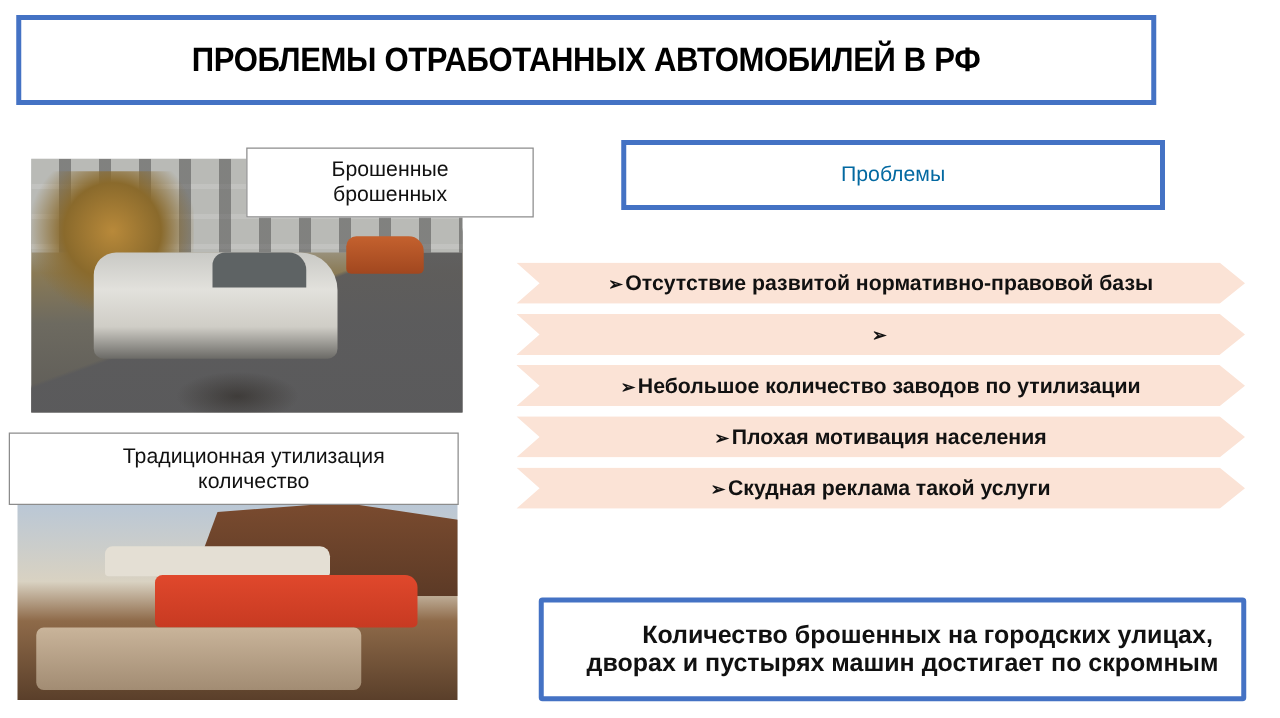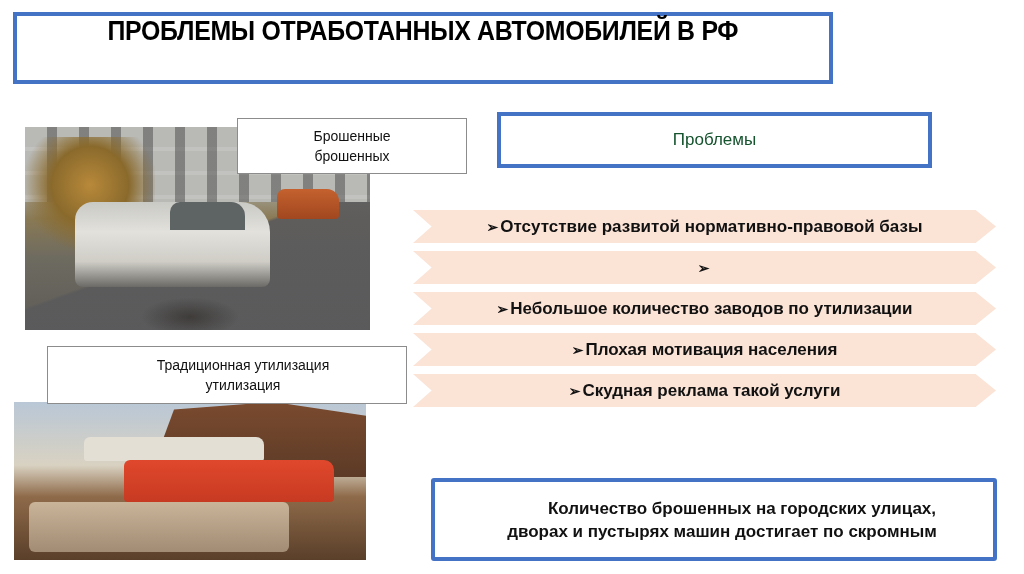--- a/index.html
+++ b/index.html
@@ -1,23 +1,23 @@
 <!DOCTYPE html>
 <html><head>
 <meta charset="utf-8">
 <style>
   html, body { margin:0; padding:0; }
   body {
     width:1024px; height:574px; position:relative; overflow:hidden;
     background:#ffffff; font-family:"Liberation Sans", sans-serif; color:#111;
   }
   .title-box {
-    position:absolute; left:13px; top:12px; width:820px; height:72px;
+    position:absolute; left:13px; top:12px; width:912px; height:72px;
     border:4px solid #4472c4; box-sizing:border-box; background:#fff;
-    display:flex; justify-content:center;
+    display:flex; align-items:center; justify-content:center;
   }
   .title-box span {
     font-weight:bold; font-size:27px; letter-spacing:-0.3px; color:#000;
     transform:scaleX(0.92); display:inline-block; white-space:nowrap;
   }
   .photo { position:absolute; overflow:hidden; }
   .photo1 {
     left:25px; top:127px; width:345px; height:203px;
     background:
       radial-gradient(ellipse 70px 28px at 165px 190px, rgba(40,35,30,.55), transparent 70%),
@@ -65,43 +65,43 @@
     position:absolute; left:15px; top:100px; width:260px; height:50px;
     background:linear-gradient(180deg,#c9b49a,#a28c73); border-radius:6px;
   }
   .photo2 .car-white2 {
     position:absolute; left:70px; top:35px; width:180px; height:24px;
     background:#e4dfd4; border-radius:6px 8px 3px 3px;
   }
   .label-box {
     position:absolute; background:#fff; border:1px solid #8c8c8c; box-sizing:border-box;
     display:flex; flex-direction:column; align-items:center; justify-content:center;
-    font-size:14px; line-height:20px; text-align:center; color:#111;margin-left:40px;
+    font-size:17px; line-height:20px; text-align:center; color:#111;
   }
   .label1 { left:197px; top:118px; width:230px; height:56px; }
   .label2 { left:7px; top:346px; width:360px; height:58px;padding-left:32px; }
   .problems-box {
     position:absolute; left:497px; top:112px; width:435px; height:56px;
     border:4px solid #4472c4; box-sizing:border-box; background:#fff;
     display:flex; flex-direction:column; align-items:center; justify-content:center;
-    font-size:17px; line-height:20px; color:#14532d;
+    font-size:17px; line-height:20px; color:#0369a1;
   }
   .chevron {
     position:absolute; left:413px; width:583px; height:33px;
     background:#fbe3d6;
     clip-path:polygon(0 0, 96.5% 0, 100% 50%, 96.5% 100%, 0 100%, 3.2% 50%);
     display:flex; align-items:center; justify-content:center;
     font-weight:bold; font-size:17px; color:#111; white-space:nowrap;
   }
   .chevron .bullet { font-size:14px; margin-right:2px; }
   .fact-box {
     position:absolute; left:431px; top:478px; width:566px; height:83px;
     border:4px solid #4472c4; border-radius:3px; box-sizing:border-box; background:#fff;
     display:flex; flex-direction:column; align-items:center; justify-content:center;
-    font-weight:bold; font-size:17px; line-height:23px; color:#111; text-align:center;padding-left:16px;
+    font-weight:bold; font-size:20px; line-height:23px; color:#111; text-align:center;padding-left:16px;
   }
   .fact-box .indent { padding-left:40px; }
 </style>
 </head>
 <body>
 
 <div class="title-box">
   <span>ПРОБЛЕМЫ ОТРАБОТАННЫХ АВТОМОБИЛЕЙ В РФ</span>
 </div>
 
@@ -119,21 +119,21 @@
 
 <div class="photo photo2">
   <div class="scrap"></div>
   <div class="car-white2"></div>
   <div class="car-red"></div>
   <div class="car-tan"></div>
 </div>
 
 <div class="label-box label2">
   <div>Традиционная утилизация</div>
-  <div>утилизация</div>
+  <div>количество</div>
 </div>
 
 <div class="problems-box">
   <div>Проблемы</div>
 </div>
 
 <div class="chevron" style="top:210px">
   <span class="bullet">➢</span>
   <span>Отсутствие развитой нормативно-правовой базы</span>
 </div>

